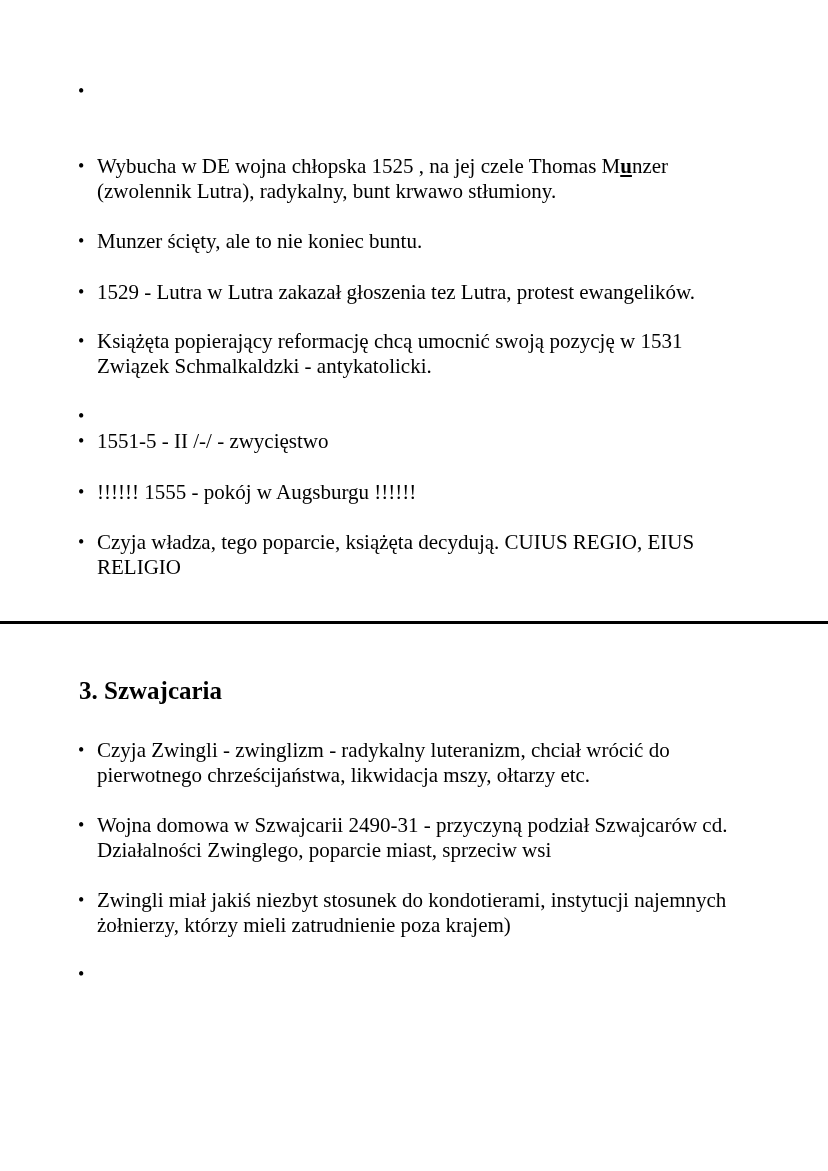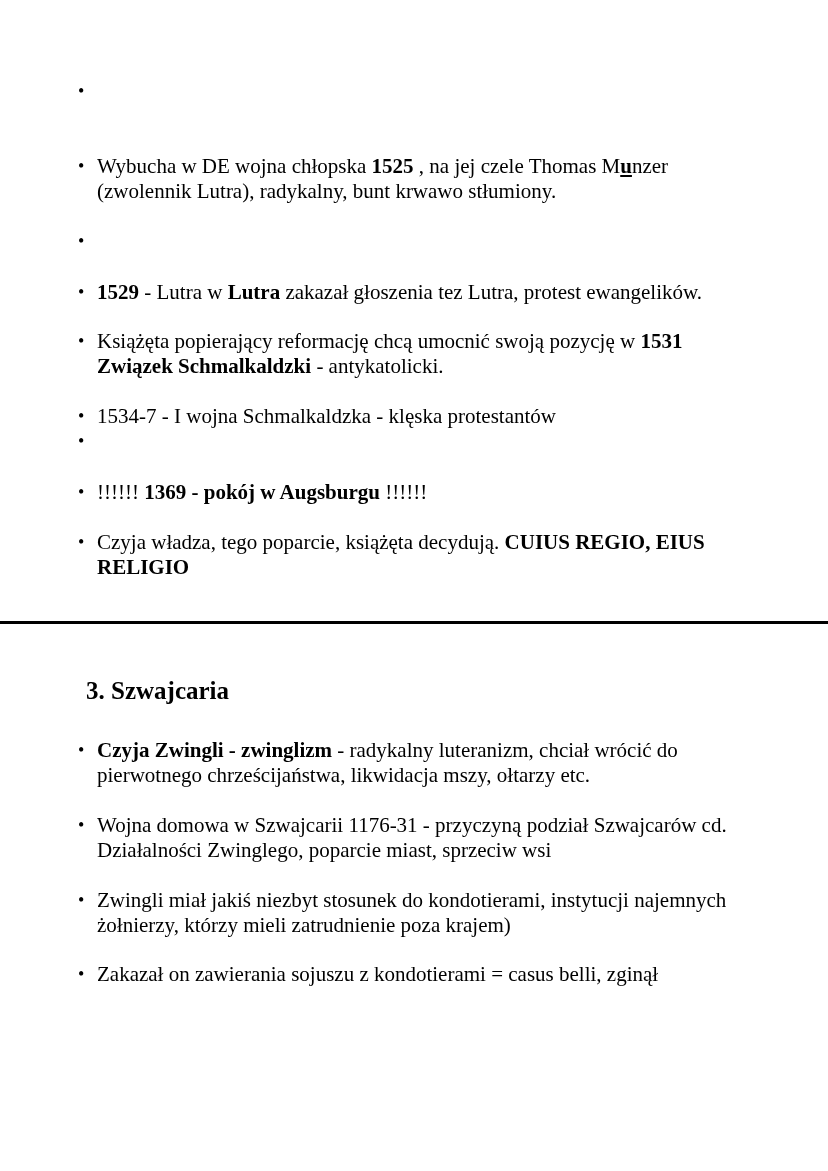--- a/index.html
+++ b/index.html
@@ -31,95 +31,95 @@
       width: 660px;
       font-size: 21px;
       line-height: 25px;
     }
     ul.bullets li .dot {
       position: absolute;
       left: -19px;
       top: 0;
       font-size: 18px;
     }
-    b { font-weight: bold; }
+    b { font-weight: normal; }
     .u-bold { font-weight: bold; text-decoration: underline; }
     .divider {
       position: absolute;
       left: 0;
       top: 621px;
       width: 828px;
       height: 3px;
       background: #000000;
     }
     .section-title {
       position: absolute;
-      left: 86px;
+      left: 79px;
       top: 676px;
       font-size: 25px;
       font-weight: bold;
       line-height: 30px;
     }
   </style>
 </head>
 <body>
 
 <div class="slide" style="top:0;height:620px;">
   <ul class="bullets">
     <li style="top:79px;">
       <span class="dot">•</span>
     </li>
     <li style="top:154px;">
       <span class="dot">•</span>
       <span>Wybucha w DE wojna chłopska </span><b>1525</b><span> , na jej czele Thomas M</span><span class="u-bold">u</span><span>nzer (zwolennik Lutra), radykalny, bunt krwawo stłumiony.</span>
     </li>
     <li style="top:229px;">
       <span class="dot">•</span>
+      <span>Munzer ścięty, ale to nie koniec buntu.</span>
     </li>
     <li style="top:280px;width:700px;">
       <span class="dot">•</span>
       <b>1529</b><span> - Lutra w </span><b>Lutra</b><span> zakazał głoszenia tez Lutra, protest ewangelików.</span>
     </li>
     <li style="top:329px;">
       <span class="dot">•</span>
       <span>Książęta popierający reformację chcą umocnić swoją pozycję w </span><b>1531 Związek Schmalkaldzki</b><span> - antykatolicki.</span>
     </li>
     <li style="top:404px;">
       <span class="dot">•</span>
-      <span>1534-7 - I wojna Schmalkaldzka - klęska protestantów</span>
     </li>
     <li style="top:429px;">
       <span class="dot">•</span>
+      <span>1551-5 - II /-/ - zwycięstwo</span>
     </li>
     <li style="top:480px;">
       <span class="dot">•</span>
-      <span>!!!!!! </span><b>1369 - pokój w Augsburgu</b><span> !!!!!!</span>
+      <span>!!!!!! </span><b>1555 - pokój w Augsburgu</b><span> !!!!!!</span>
     </li>
     <li style="top:530px;">
       <span class="dot">•</span>
       <span>Czyja władza, tego poparcie, książęta decydują. </span><b>CUIUS REGIO, EIUS RELIGIO</b>
     </li>
   </ul>
 </div>
 
 <div class="divider"></div>
 
 <div class="slide" style="top:0;height:1171px;">
   <h2 class="section-title" style="margin:0;">3. Szwajcaria</h2>
   <ul class="bullets">
     <li style="top:738px;">
       <span class="dot">•</span>
       <b>Czyja Zwingli - zwinglizm</b><span> - radykalny luteranizm, chciał wrócić do pierwotnego chrześcijaństwa, likwidacja mszy, ołtarzy etc.</span>
     </li>
     <li style="top:813px;">
       <span class="dot">•</span>
-      <span>Wojna domowa w Szwajcarii 1176-31 - przyczyną podział Szwajcarów cd. Działalności Zwinglego, poparcie miast, sprzeciw wsi</span>
+      <span>Wojna domowa w Szwajcarii 2490-31 - przyczyną podział Szwajcarów cd. Działalności Zwinglego, poparcie miast, sprzeciw wsi</span>
     </li>
     <li style="top:888px;">
       <span class="dot">•</span>
       <span>Zwingli miał jakiś niezbyt stosunek do kondotierami, instytucji najemnych żołnierzy, którzy mieli zatrudnienie poza krajem)</span>
     </li>
     <li style="top:962px;">
       <span class="dot">•</span>
-      <span>Zakazał on zawierania sojuszu z kondotierami = casus belli, zginął</span>
     </li>
   </ul>
 </div>
 
 </body></html>

